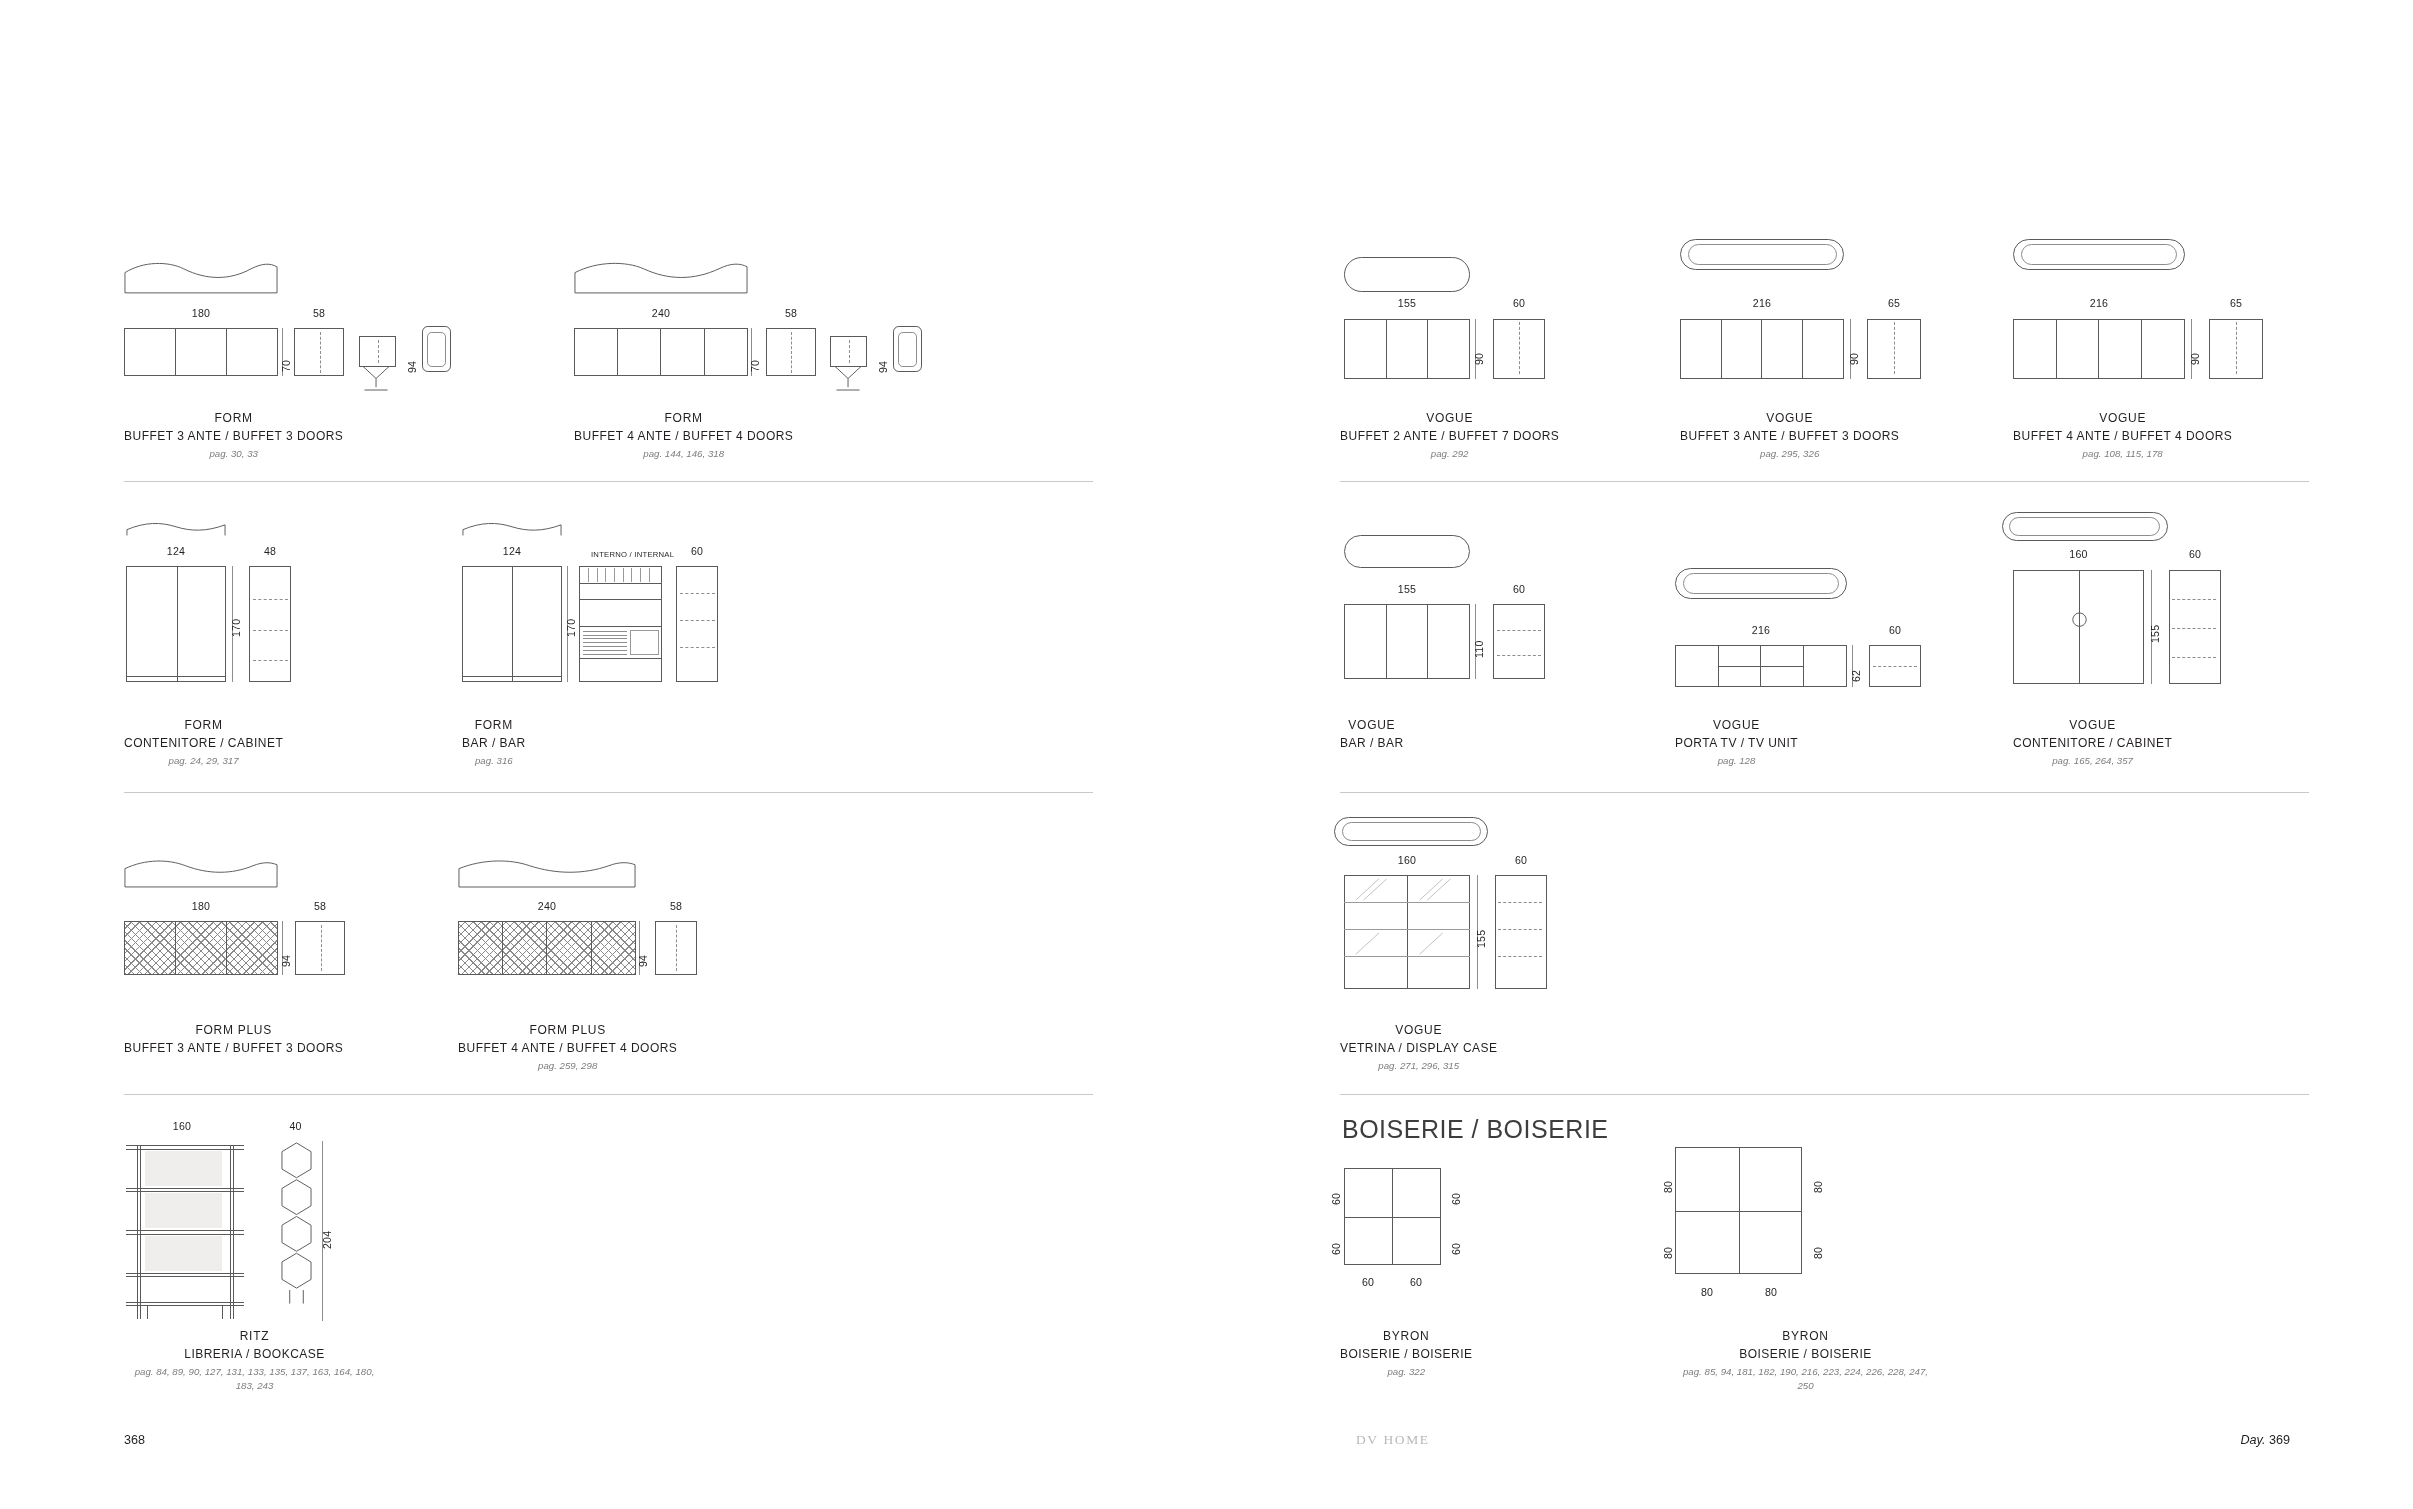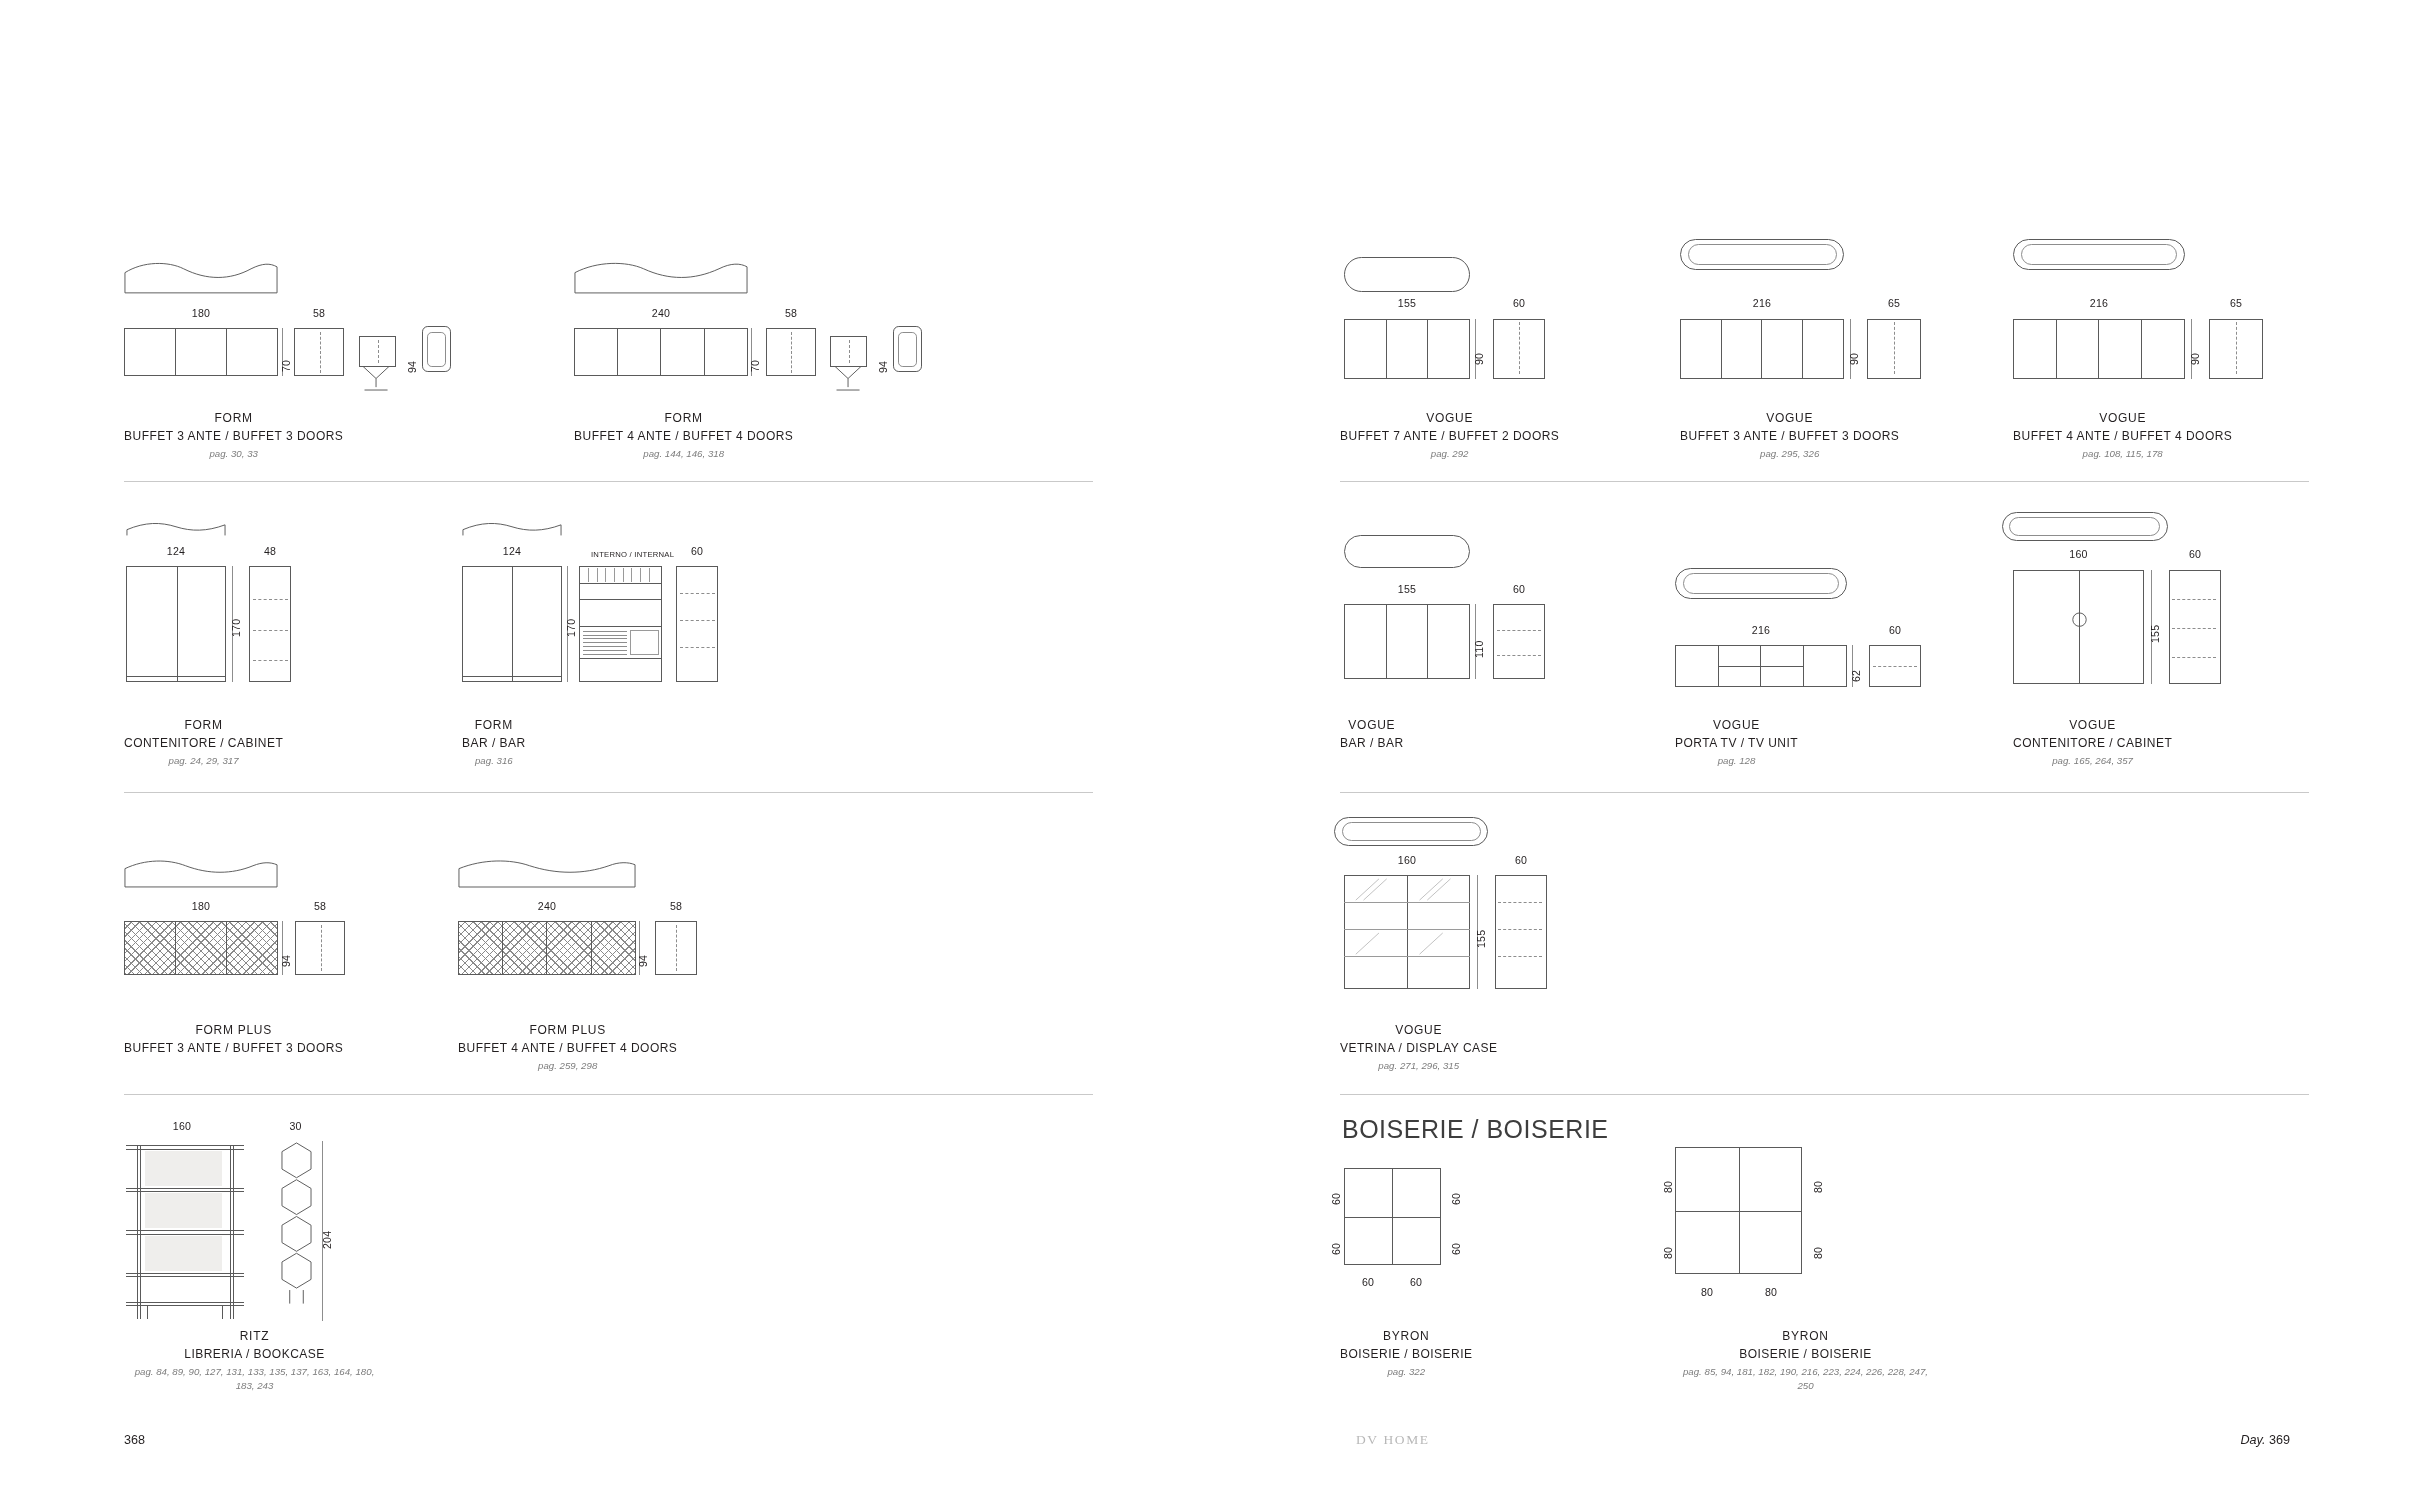--- a/index.html
+++ b/index.html
@@ -261,21 +261,21 @@
     <div class="vline" style="left:230px;top:1145px;height:174px;"></div>
     <div class="vline" style="left:233px;top:1145px;height:174px;"></div>
 
     <div style="position:absolute;left:145px;top:1151px;width:77px;height:35px;background:#efeeec;"></div>
     <div style="position:absolute;left:145px;top:1193px;width:77px;height:35px;background:#efeeec;"></div>
     <div style="position:absolute;left:145px;top:1236px;width:77px;height:35px;background:#efeeec;"></div>
 
     <div class="vline" style="left:147px;top:1305px;height:13.5px;"></div>
     <div class="vline" style="left:222px;top:1305px;height:13.5px;"></div>
 
-    <div class="dim" style="left:276px;top:1120px;width:39px;">30</div>
+    <div class="dim" style="left:276px;top:1120px;width:39px;">40</div>
 
     <svg style="position:absolute;left:276px;top:1141px;" width="41" height="180" viewBox="0 0 42 186">
       <g fill="none" stroke="#5a5a5a" stroke-width="1">
         <polygon points="21,2 36,11 36,29 21,38 6,29 6,11"></polygon>
         <polygon points="21,40 36,49 36,67 21,76 6,67 6,49"></polygon>
         <polygon points="21,78 36,87 36,105 21,114 6,105 6,87"></polygon>
         <polygon points="21,116 36,125 36,143 21,152 6,143 6,125"></polygon>
         <line x1="14" y1="154" x2="14" y2="168"></line>
         <line x1="28" y1="154" x2="28" y2="168"></line>
       </g>
@@ -296,21 +296,21 @@
     <div class="vline" style="left:1386px;top:319px;height:60px;"></div>
     <div class="vline" style="left:1427px;top:319px;height:60px;"></div>
     <div class="tickv" style="left:1475px;top:319px;height:60px;background:#8d8d8d;"></div>
     <div class="dim-v" style="left:1473px;top:365px;">90</div>
     <div class="dim" style="left:1493px;top:297px;width:52px;">60</div>
     <div class="box" style="left:1493px;top:319px;width:52px;height:60px;"></div>
     <div class="dash-v" style="left:1519px;top:322px;height:52px;"></div>
   </div>
   <div class="cap" style="left:1340px;top:409px;">
     <div class="brand">VOGUE</div>
-    <div class="desc">BUFFET 7 ANTE / BUFFET 2 DOORS</div>
+    <div class="desc">BUFFET 2 ANTE / BUFFET 7 DOORS</div>
     <div class="pag">pag. 292</div>
   </div>
 
   <div class="dw">
     <div class="pill" style="left:1680px;top:239px;width:164px;height:31px;"></div>
     <div class="pill" style="left:1688px;top:244px;width:149px;height:21px;border-color:#8d8d8d;"></div>
     <div class="dim" style="left:1680px;top:297px;width:164px;">216</div>
     <div class="box" style="left:1680px;top:319px;width:164px;height:60px;"></div>
     <div class="vline" style="left:1721px;top:319px;height:60px;"></div>
     <div class="vline" style="left:1761px;top:319px;height:60px;"></div>

